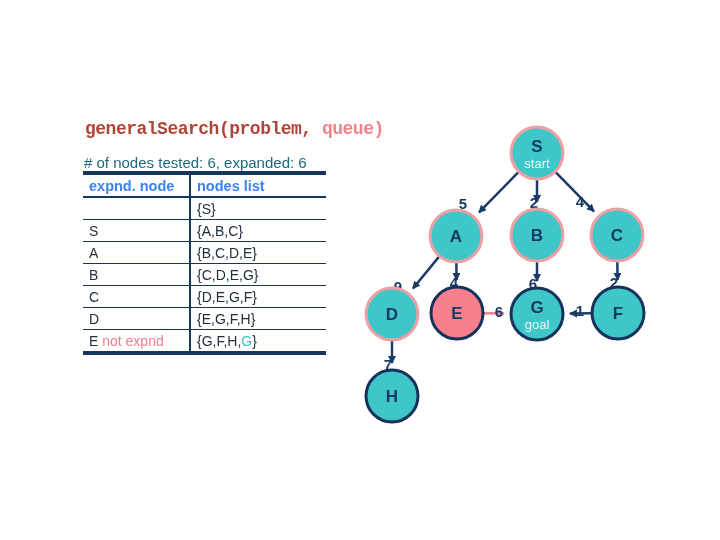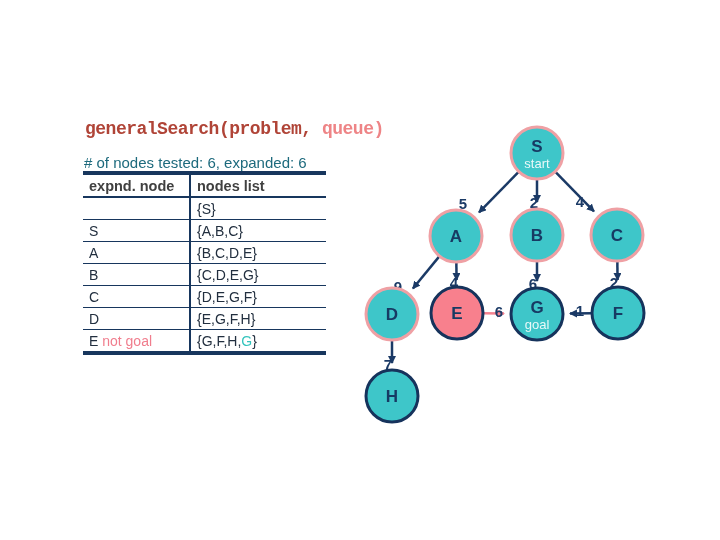--- a/index.html
+++ b/index.html
@@ -21,21 +21,21 @@
   table.nodes-table{
     position:absolute;left:83px;top:171px;width:243px;
     border-collapse:collapse;table-layout:fixed;
     border-top:4px solid #17365d;border-bottom:4px solid #17365d;
   }
   .nodes-table th,.nodes-table td{
     height:21px;padding:0 0 0 6px;text-align:left;vertical-align:middle;
     font-size:14px;color:#222f3f;overflow:hidden;white-space:nowrap;
   }
   .nodes-table th{
-    font-weight:bold;font-size:14.5px;color:#404040;
+    font-weight:bold;font-size:14.5px;color:#3b82f6;
     border-bottom:2px solid #17365d;
   }
   .nodes-table td{border-bottom:1px solid #17365d;}
   .nodes-table th:first-child,.nodes-table td:first-child{
     width:100px;border-right:2px solid #17365d;
   }
   .nodes-table .note{color:#f07d8d;}
   .nodes-table .hl{color:#35c4bd;}
   svg.graph{position:absolute;left:0;top:0;width:720px;height:540px;}
   .edge-label{font-family:"Liberation Sans",sans-serif;font-weight:bold;font-size:15px;fill:#1b3a66;text-anchor:middle;}
@@ -77,21 +77,21 @@
         </tr>
         <tr>
           <td>C</td>
           <td><span>{D,E,G,F}</span></td>
         </tr>
         <tr>
           <td>D</td>
           <td><span>{E,G,F,H}</span></td>
         </tr>
         <tr>
-          <td>E<span class="note"> not goal</span></td>
+          <td>E<span class="note"> not expnd</span></td>
           <td><span>{G,F,H,</span><span class="hl">G</span><span>}</span></td>
         </tr>
       </tbody>
   </table>
 
   <svg class="graph" id="graph" viewBox="0 0 720 540" xmlns="http://www.w3.org/2000/svg">
       <defs>
         <marker id="arrow-navy" markerUnits="userSpaceOnUse" markerWidth="10" markerHeight="9" refX="7" refY="4" orient="auto">
           <path d="M0,0 L8,4 L0,8 Z" fill="#1b3a66"></path>
         </marker>

